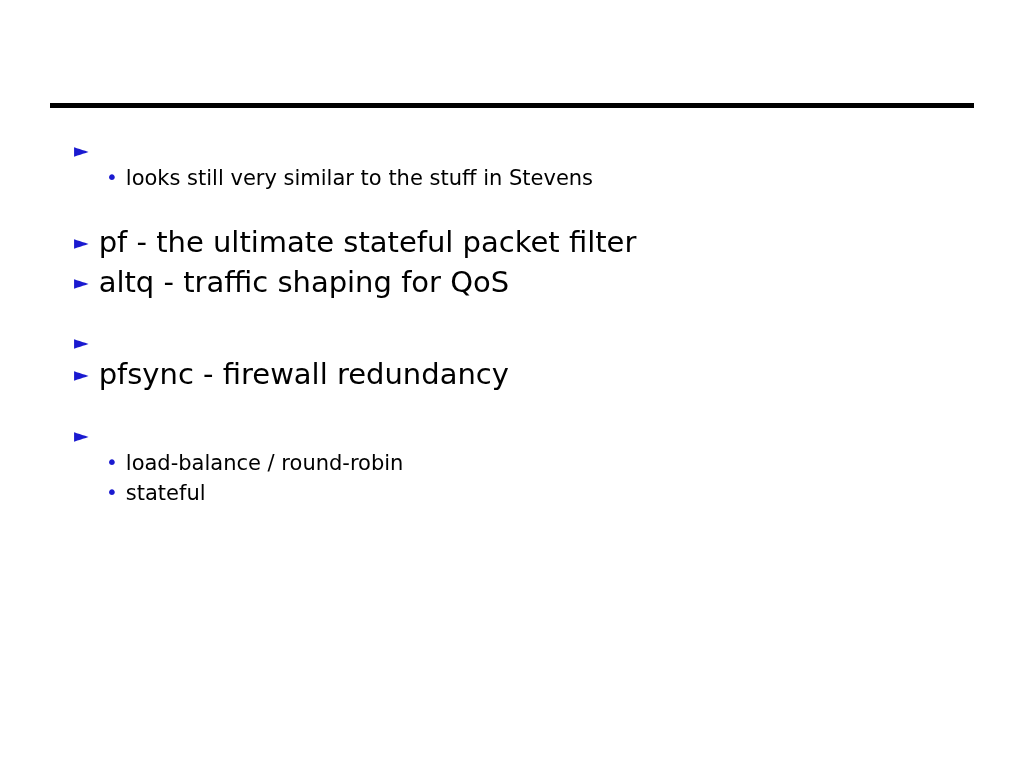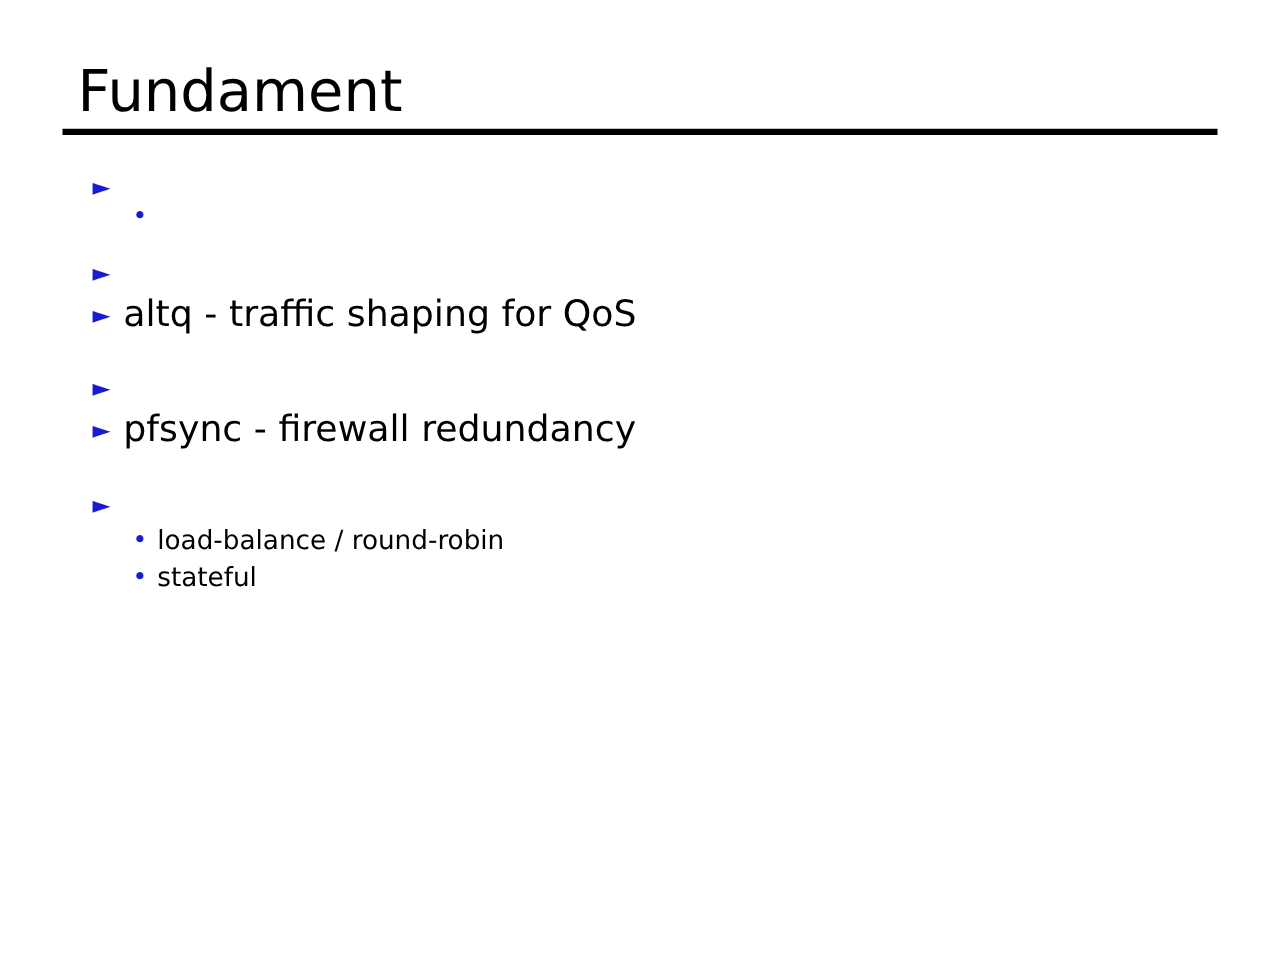--- a/index.html
+++ b/index.html
@@ -81,37 +81,38 @@
     top: -1px;
   }
   .gap-md { height: 30px; }
   .gap-lg { height: 34px; }
 </style>
 </head>
 <body>
 
 <div class="slide">
 
-  <div class="slide-title">Fundament</div>
   <div class="title-rule"></div>
 
   <div class="content">
 
     <div class="l1">
       <span class="bullet">►</span>
     </div>
 
     <div class="l2">
       <span class="bullet">•</span>
+      <span>looks still very similar to the stuff in Stevens</span>
     </div>
 
     <div class="gap-md"></div>
 
     <div class="l1">
       <span class="bullet">►</span>
+      <span>pf - the ultimate stateful packet filter</span>
     </div>
 
     <div class="l1">
       <span class="bullet">►</span>
       <span>altq - traffic shaping for QoS</span>
     </div>
 
     <div class="gap-lg"></div>
 
     <div class="l1">

